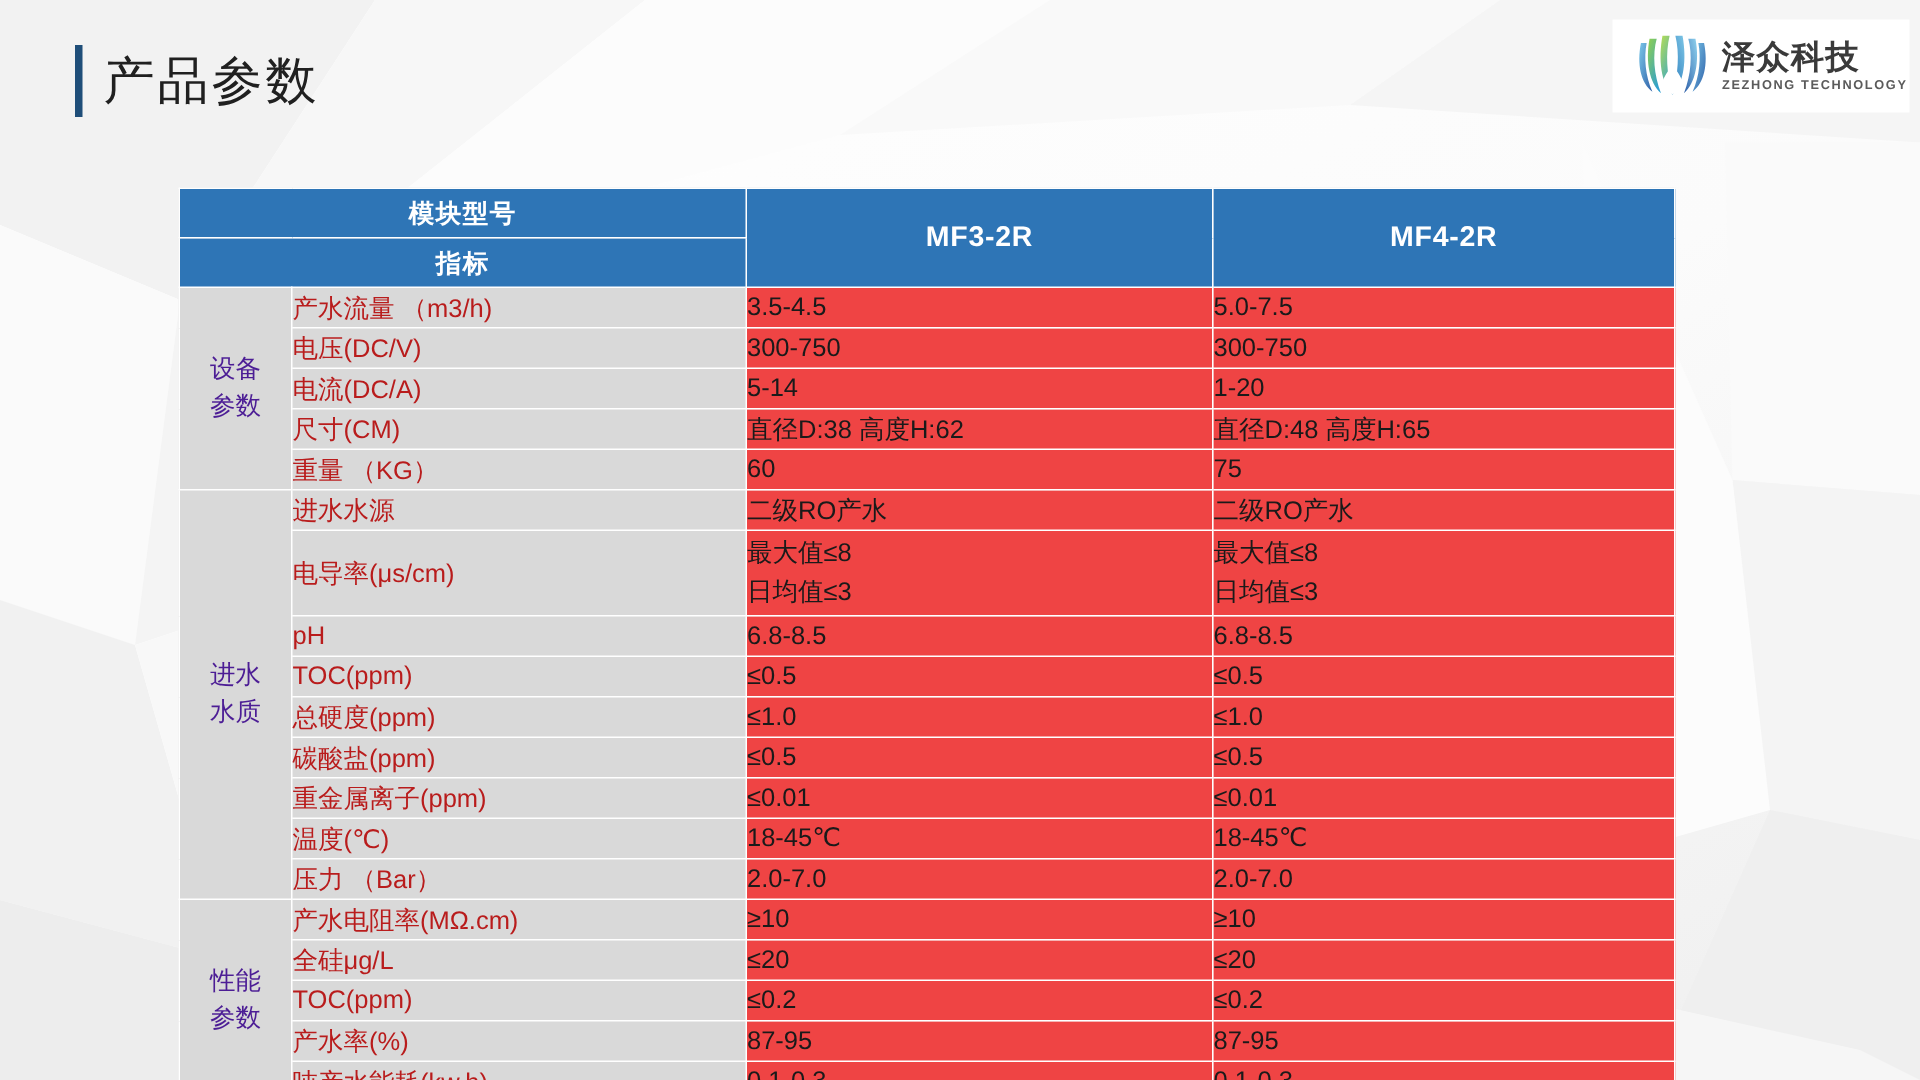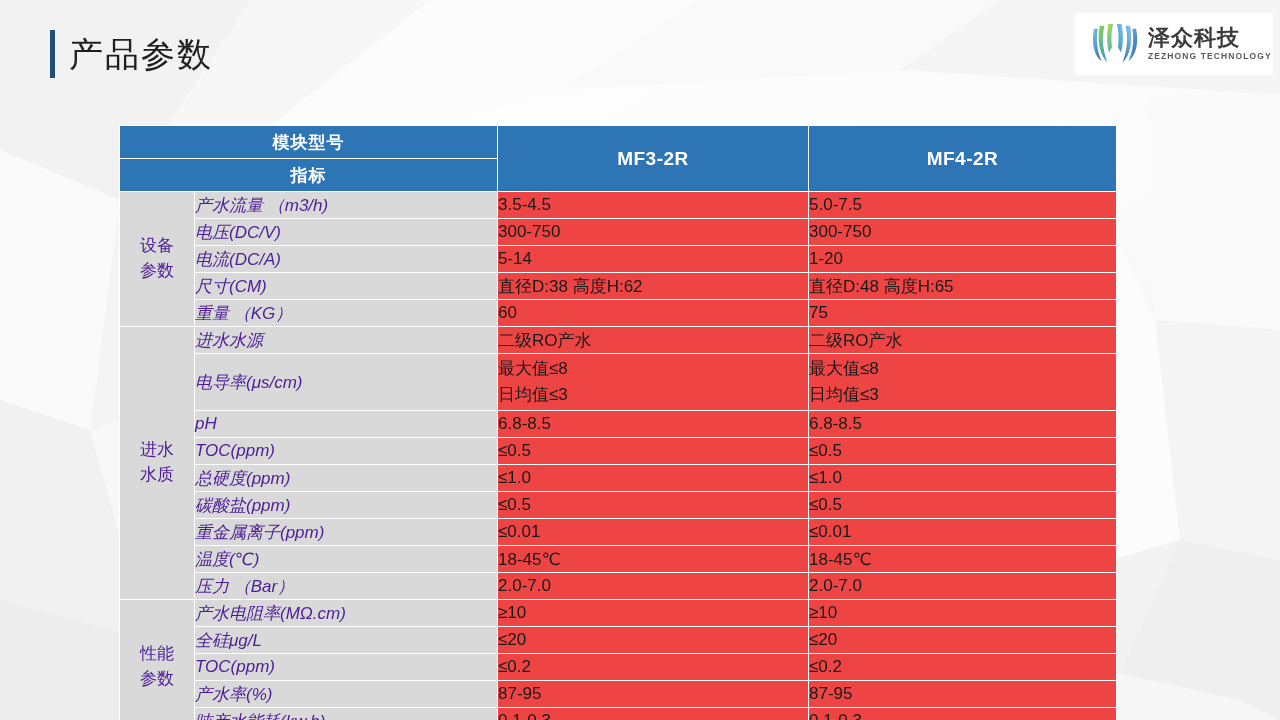--- a/index.html
+++ b/index.html
@@ -151,25 +151,24 @@
     background: #D9D9D9;
     text-align: center;
     font-size: 17px;
     color: #4c1d95;
     line-height: 1.45;
     padding: 0 2px;
   }
   td.item {
     background: #D9D9D9;
     font-size: 17px;
-    color: #4c1d95;
+    color: #b91c1c;
     padding-left: 12px;
     height: 26px;
     white-space: nowrap;
-    font-style: italic;
   }
   td.val {
     background: #ef4444;
     font-size: 17px;
     color: #1a1a1a;
     padding-left: 10px;
     height: 26px;
     white-space: nowrap;
   }
   td.val .line2 { display: block; line-height: 1.52; }

